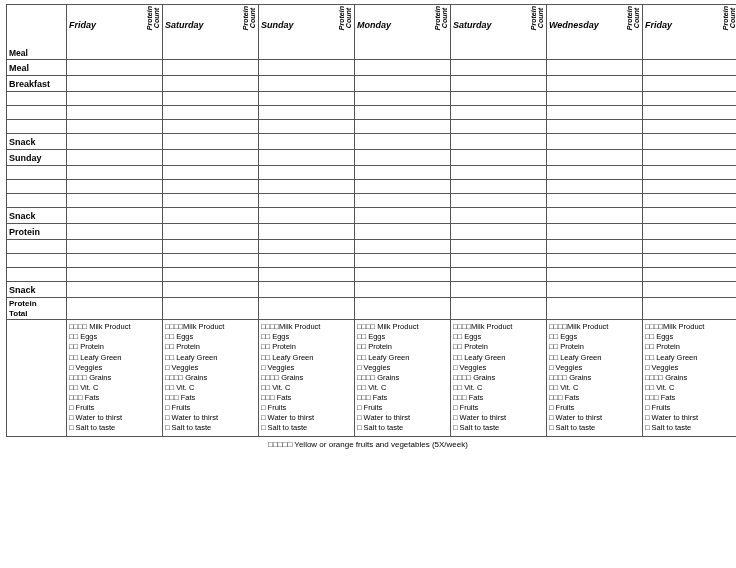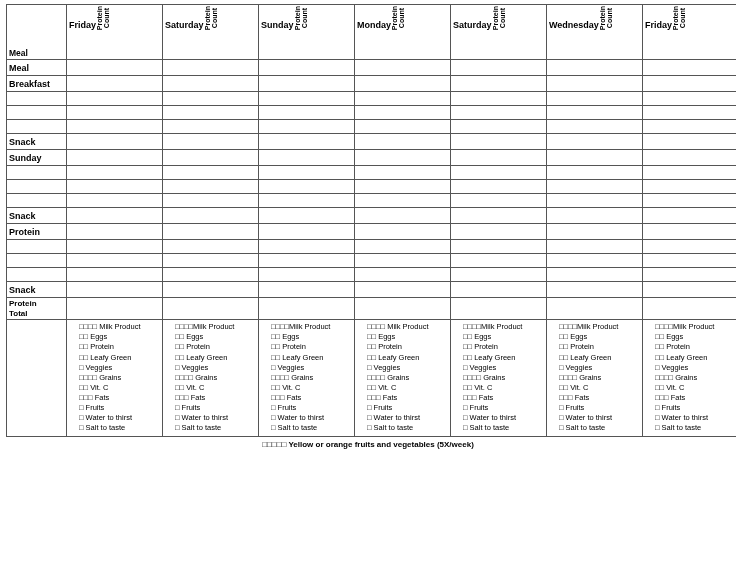--- a/index.html
+++ b/index.html
@@ -37,51 +37,51 @@
     .meal-row td {
       height: 16px;
     }
     .protein-total-row td {
       font-weight: bold;
     }
     .food-list-row td {
       vertical-align: top;
       font-size: 7.5px;
       line-height: 1.35;
-      padding: 2px 12px;
+      padding: 2px 2px;
     }
     .food-cell {
       font-size: 7.5px;
       line-height: 1.35;
     }
     .footer {
       text-align: center;
       font-size: 8px;
       margin-top: 3px;
-      font-weight: bold;
     }
     .th-meal-header {
       vertical-align: bottom;
       font-weight: bold;
     }
     th.day-header {
       padding: 1px 2px 0 2px;
     }
     .day-name {
       font-weight: bold;
       font-size: 9px;
       display: block;
     }
     .header-row th {
       border: 1px solid #555;
     }
     .header-inner {
       display: flex;
       align-items: flex-end;
-      justify-content: flex-start;
+      justify-content: space-between;
+      font-style: italic;
     }
     .pc-vertical {
       writing-mode: vertical-rl;
       transform: rotate(180deg);
       font-size: 7px;
       white-space: nowrap;
       line-height: 1;
     }
   </style>
 </head>

